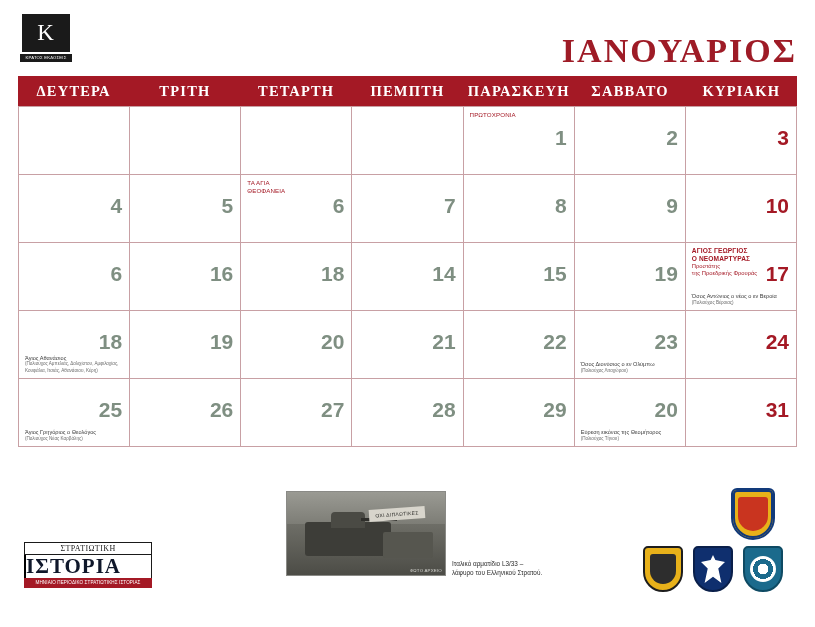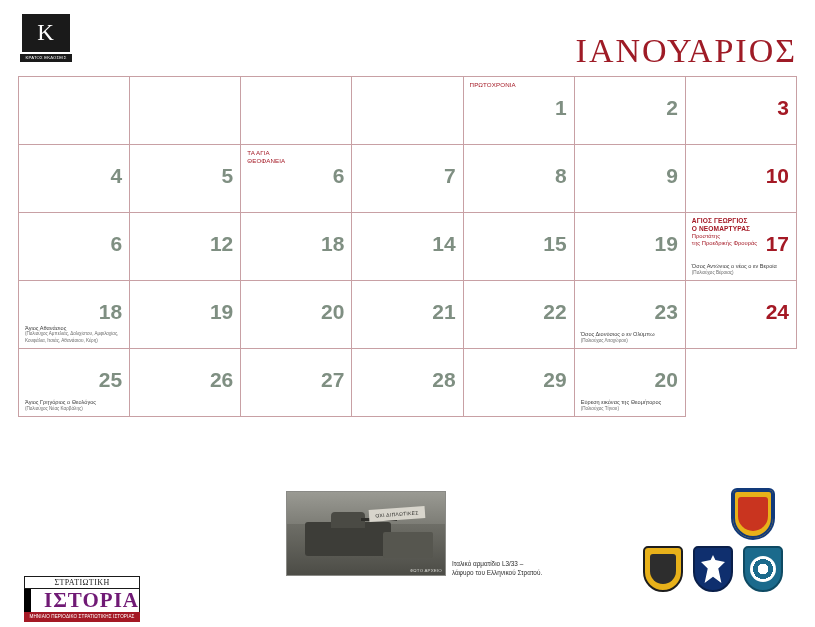--- a/index.html
+++ b/index.html
@@ -46,21 +46,21 @@
     letter-spacing: .2px;
     text-align: center;
     line-height: 5.5px;
     padding: 1px 0;
   }
   .month-title {
     position: absolute;
     right: 0; top: 18px;
     font-family: "Liberation Serif", serif;
     font-size: 34px;
-    font-weight: normal;
+    font-weight: bold;
     color: #9e1b26;
     letter-spacing: 2px;
   }
 
   
   .calendar {
     position: absolute;
     left: 18px; top: 76px;
     width: 779px;
   }
@@ -138,43 +138,42 @@
 
   
   .footer {
     position: absolute;
     left: 0; top: 480px;
     width: 815px; height: 147px;
   }
   .mag-logo {
     position: absolute;
     left: 24px; top: 62px;
-    width: 116px;
-    margin-top: 34px;
+    width: 128px;
   }
   .mag-logo .band1 {
     background: #ffffff;
     border: 1px solid #1a1a1a;
     color: #1a1a1a;
     font-family: "Liberation Serif", serif;
     font-size: 8px;
     letter-spacing: .4px;
     text-align: center;
     padding: 1px 0;
   }
   .mag-logo .band2 {
     background: #ffffff;
-    border-left: 7px solid #000000;
+    border-left: 2px solid #000000;
     border-right: 1px solid #1a1a1a;
-    color: #701a75;
+    color: #0f172a;
     font-family: "Liberation Serif", serif;
     font-size: 21px;
     font-weight: bold;
     letter-spacing: 1px;
-    text-align: right;
+    text-align: left;
     line-height: 23px;
   }
   .mag-logo .band3 {
     background: #a41925;
     color: #ffffff;
     font-size: 4.6px;
     text-align: center;
     line-height: 6px;
     padding: 2px 1px;
     letter-spacing: .1px;
@@ -303,20 +302,29 @@
 
   <div class="header">
     <div class="logo-block">
       <div class="logo-mark">K</div>
       <div class="logo-caption">ΚΡΑΤΟΣ ΕΚΔΟΣΕΙΣ</div>
     </div>
     <div class="month-title">ΙΑΝΟΥΑΡΙΟΣ</div>
   </div>
 
   <div class="calendar">
+    <div class="dow-row">
+      <div class="dow">ΔΕΥΤΕΡΑ</div>
+      <div class="dow">ΤΡΙΤΗ</div>
+      <div class="dow">ΤΕΤΑΡΤΗ</div>
+      <div class="dow">ΠΕΜΠΤΗ</div>
+      <div class="dow">ΠΑΡΑΣΚΕΥΗ</div>
+      <div class="dow">ΣΑΒΒΑΤΟ</div>
+      <div class="dow">ΚΥΡΙΑΚΗ</div>
+    </div>
     <div class="weeks" id="weeks-container">
         <div class="week">
           <div class="cell empty"></div>
           <div class="cell empty"></div>
           <div class="cell empty"></div>
           <div class="cell empty"></div>
           <div class="cell">
             <div class="note-top" style="white-space: pre-line;">ΠΡΩΤΟΧΡΟΝΙΑ</div>
             <div class="daynum">1</div>
           </div>
@@ -350,21 +358,21 @@
           </div>
           <div class="cell sunday">
             <div class="daynum">10</div>
           </div>
         </div>
         <div class="week">
           <div class="cell">
             <div class="daynum">6</div>
           </div>
           <div class="cell">
-            <div class="daynum">12</div>
+            <div class="daynum">16</div>
           </div>
           <div class="cell">
             <div class="daynum">18</div>
           </div>
           <div class="cell">
             <div class="daynum">14</div>
           </div>
           <div class="cell">
             <div class="daynum">15</div>
           </div>
@@ -434,20 +442,23 @@
           </div>
           <div class="cell">
             <div class="daynum">29</div>
           </div>
           <div class="cell">
             <div class="daynum">20</div>
             <div class="note-bottom">
               <div class="nb-title">Εύρεση εικόνας της Θεομήτορος</div>
               <div class="nb-sub" style="white-space: pre-line;">(Πολιούχος Τήνου)</div>
             </div>
+          </div>
+          <div class="cell sunday">
+            <div class="daynum">31</div>
           </div>
         </div>
       </div>
   </div>
 
   <div class="footer">
 
     <div class="mag-logo">
       <div class="band1">ΣΤΡΑΤΙΩΤΙΚΗ</div>
       <div class="band2">ΙΣΤΟΡΙΑ</div>

